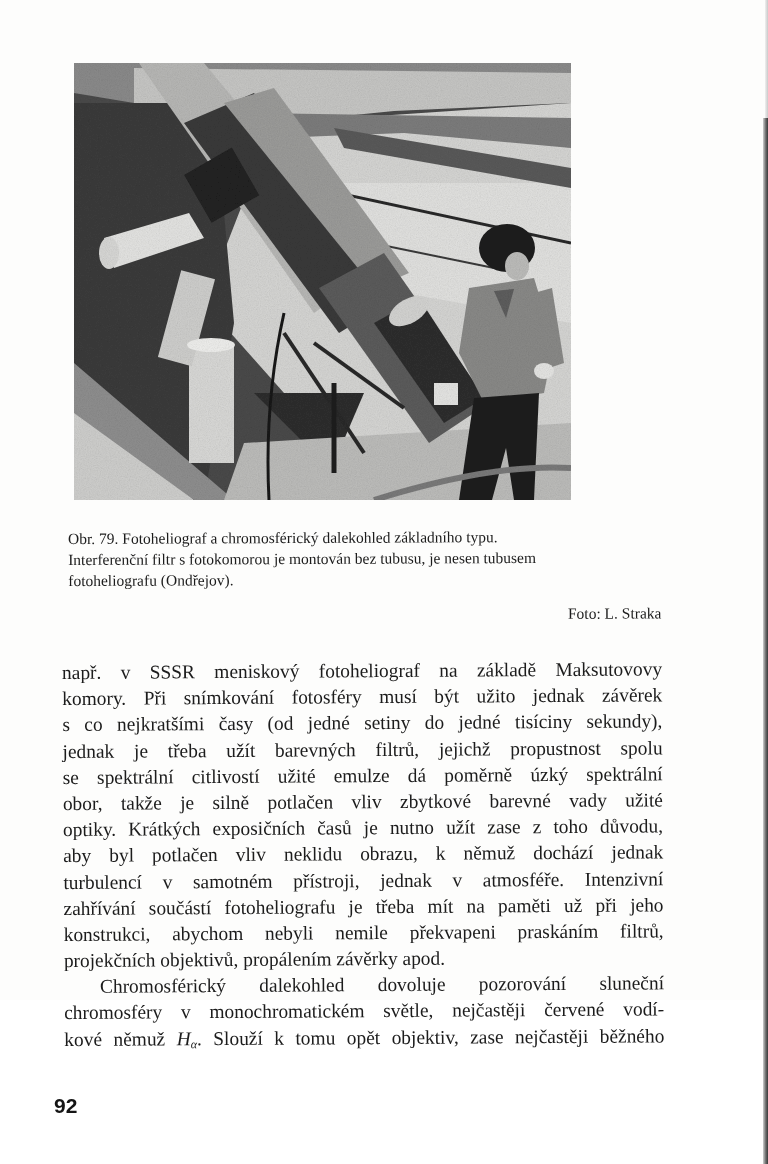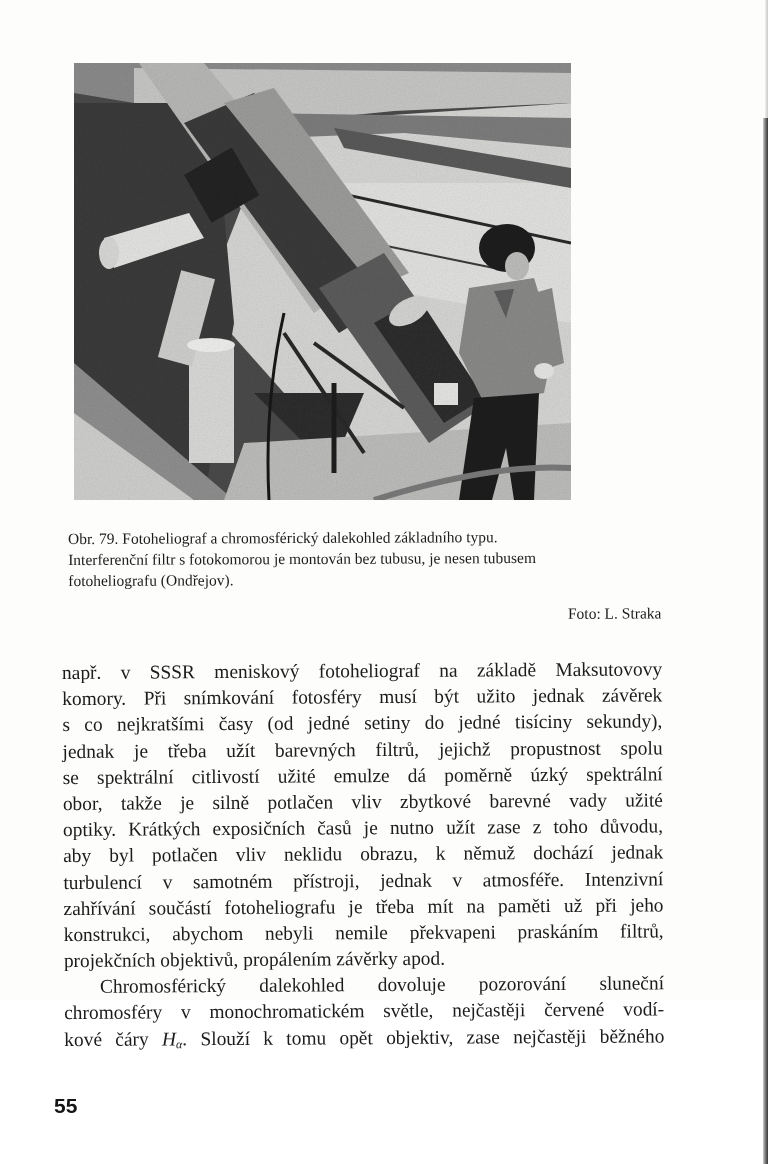--- a/index.html
+++ b/index.html
@@ -200,18 +200,18 @@
       <span class="line">optiky. Krátkých exposičních časů je nutno užít zase z toho důvodu,</span>
       <span class="line">aby byl potlačen vliv neklidu obrazu, k němuž dochází jednak</span>
       <span class="line">turbulencí v samotném přístroji, jednak v atmosféře. Intenzivní</span>
       <span class="line">zahřívání součástí fotoheliografu je třeba mít na paměti už při jeho</span>
       <span class="line">konstrukci, abychom nebyli nemile překvapeni praskáním filtrů,</span>
       <span class="line last">projekčních objektivů, propálením závěrky apod.</span>
     </div>
     <div>
       <span class="line indent">Chromosférický dalekohled dovoluje pozorování sluneční</span>
       <span class="line">chromosféry v monochromatickém světle, nejčastěji červené vodí-</span>
-      <span class="line"><span>kové čáry </span><i>H</i><span class="sub">α</span><span>. Slouží k tomu opět objektiv, zase nejčastěji běžného</span></span>
+      <span class="line"><span>kové němuž </span><i>H</i><span class="sub">α</span><span>. Slouží k tomu opět objektiv, zase nejčastěji běžného</span></span>
     </div>
   </div>
 
-  <div class="page-number">55</div>
+  <div class="page-number">92</div>
 </div>
 
 </body></html>

